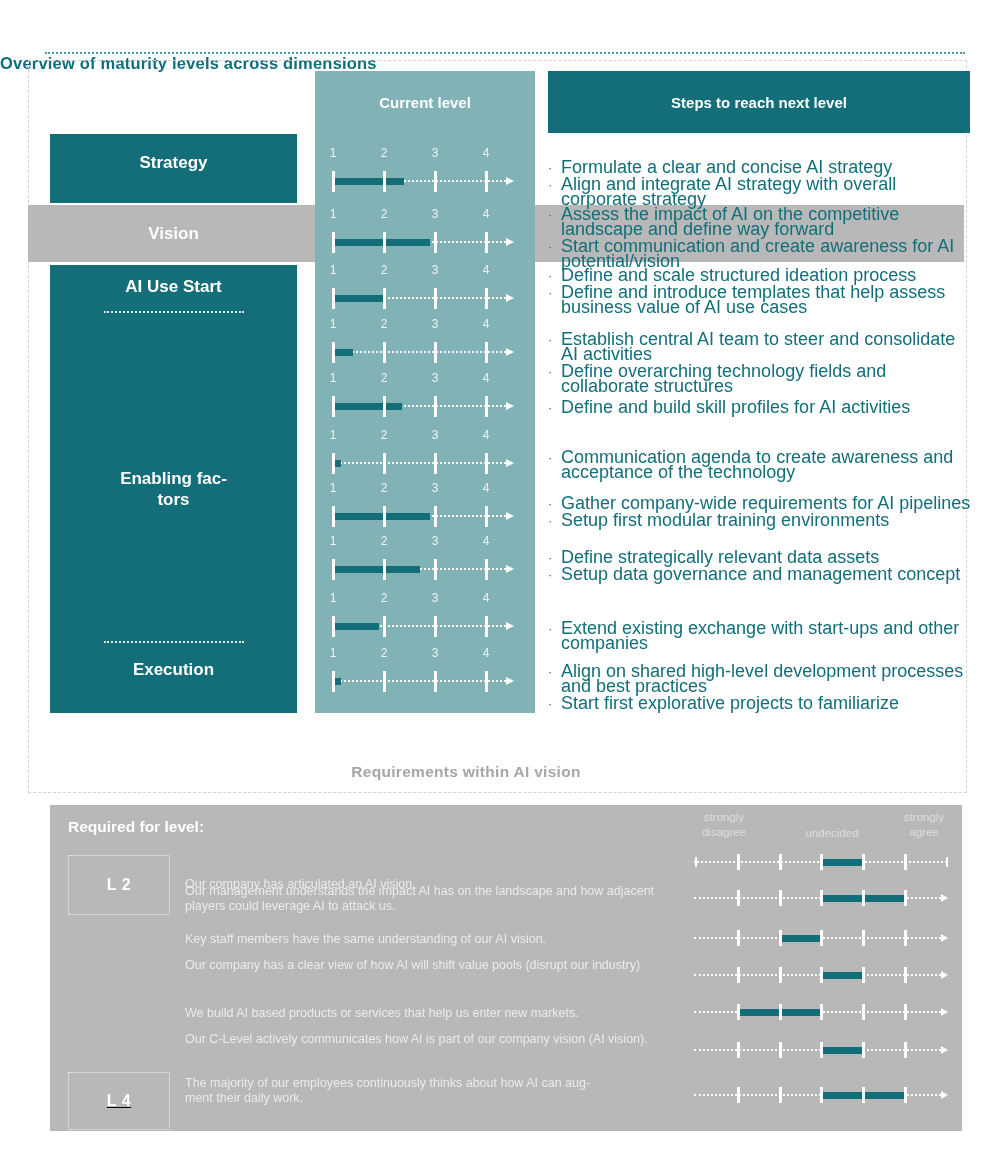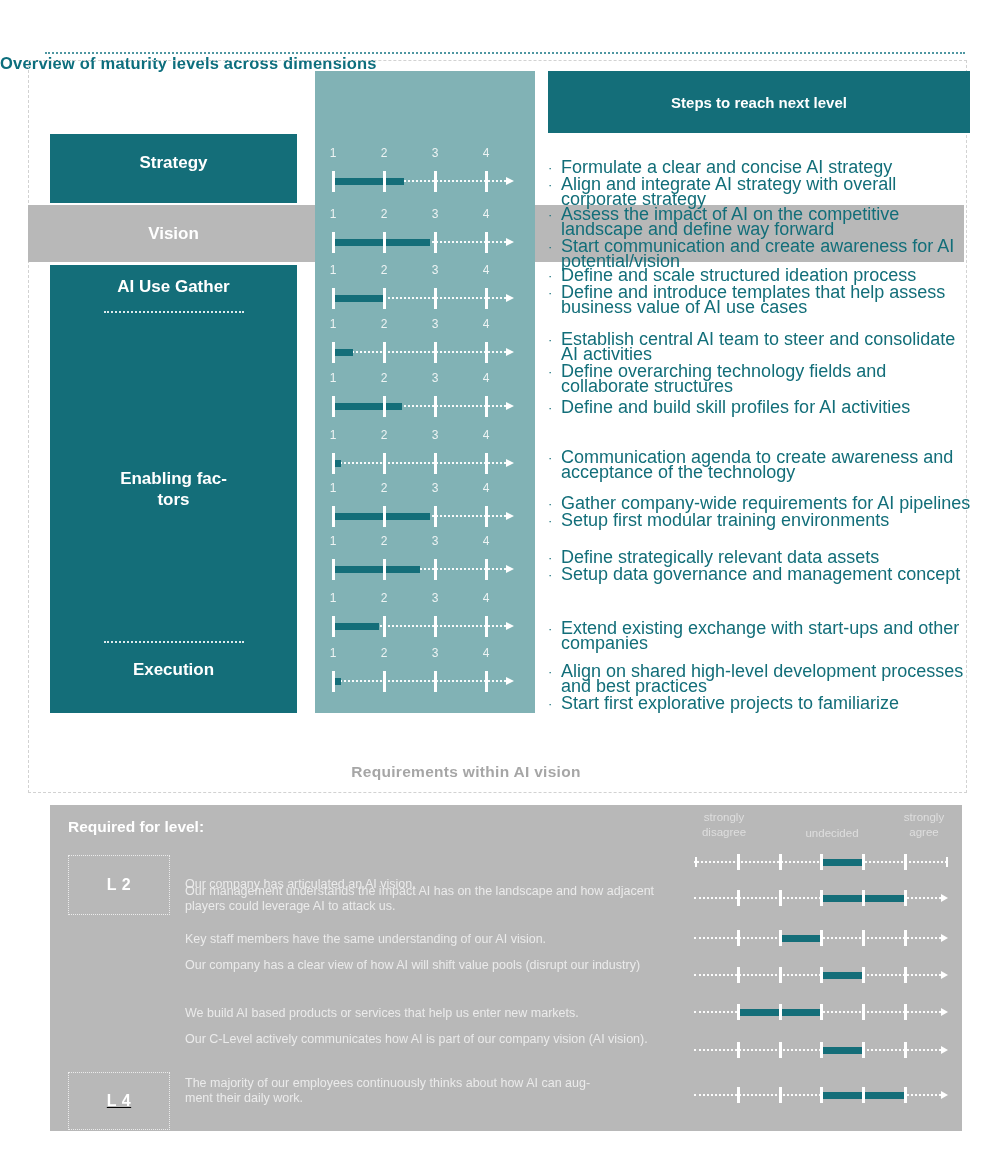--- a/index.html
+++ b/index.html
@@ -54,27 +54,28 @@
 </head>
 <body>
 
 <div id="page">
   <div class="page-title">Overview of maturity levels across dimensions</div>
   <div class="title-rule"></div>
   <div class="dashed-rect"></div>
 
   <div class="vision-band"></div>
   <div class="current-col"></div>
+  <div class="col-head">Current level</div>
   <div class="steps-head">Steps to reach next level</div>
 
   <div class="dim-box" style="left:50px;top:134px;width:247px;height:69px;"></div>
   <div class="dim-label" style="top:134px;height:56px;">Strategy</div>
   <div class="dim-label" style="top:205px;height:57px;">Vision</div>
   <div class="dim-box" style="left:50px;top:265px;width:247px;height:448px;"></div>
-  <div class="dim-label" style="top:273px;height:26px;">AI Use Gather</div>
+  <div class="dim-label" style="top:273px;height:26px;">AI Use Start</div>
   <div class="dim-sep" style="top:311px;"></div>
   <div class="dim-label" style="top:466px;height:46px;">Enabling fac-
 tors</div>
   <div class="dim-sep" style="top:641px;"></div>
   <div class="dim-label" style="top:656px;height:26px;">Execution</div>
 
   <div class="req-heading">Requirements within AI vision</div>
   <div class="gray-panel"></div>
   <div class="req-label">Required for level:</div>
   <div class="likert-head" style="left:682px;top:810px;width:84px;">strongly

